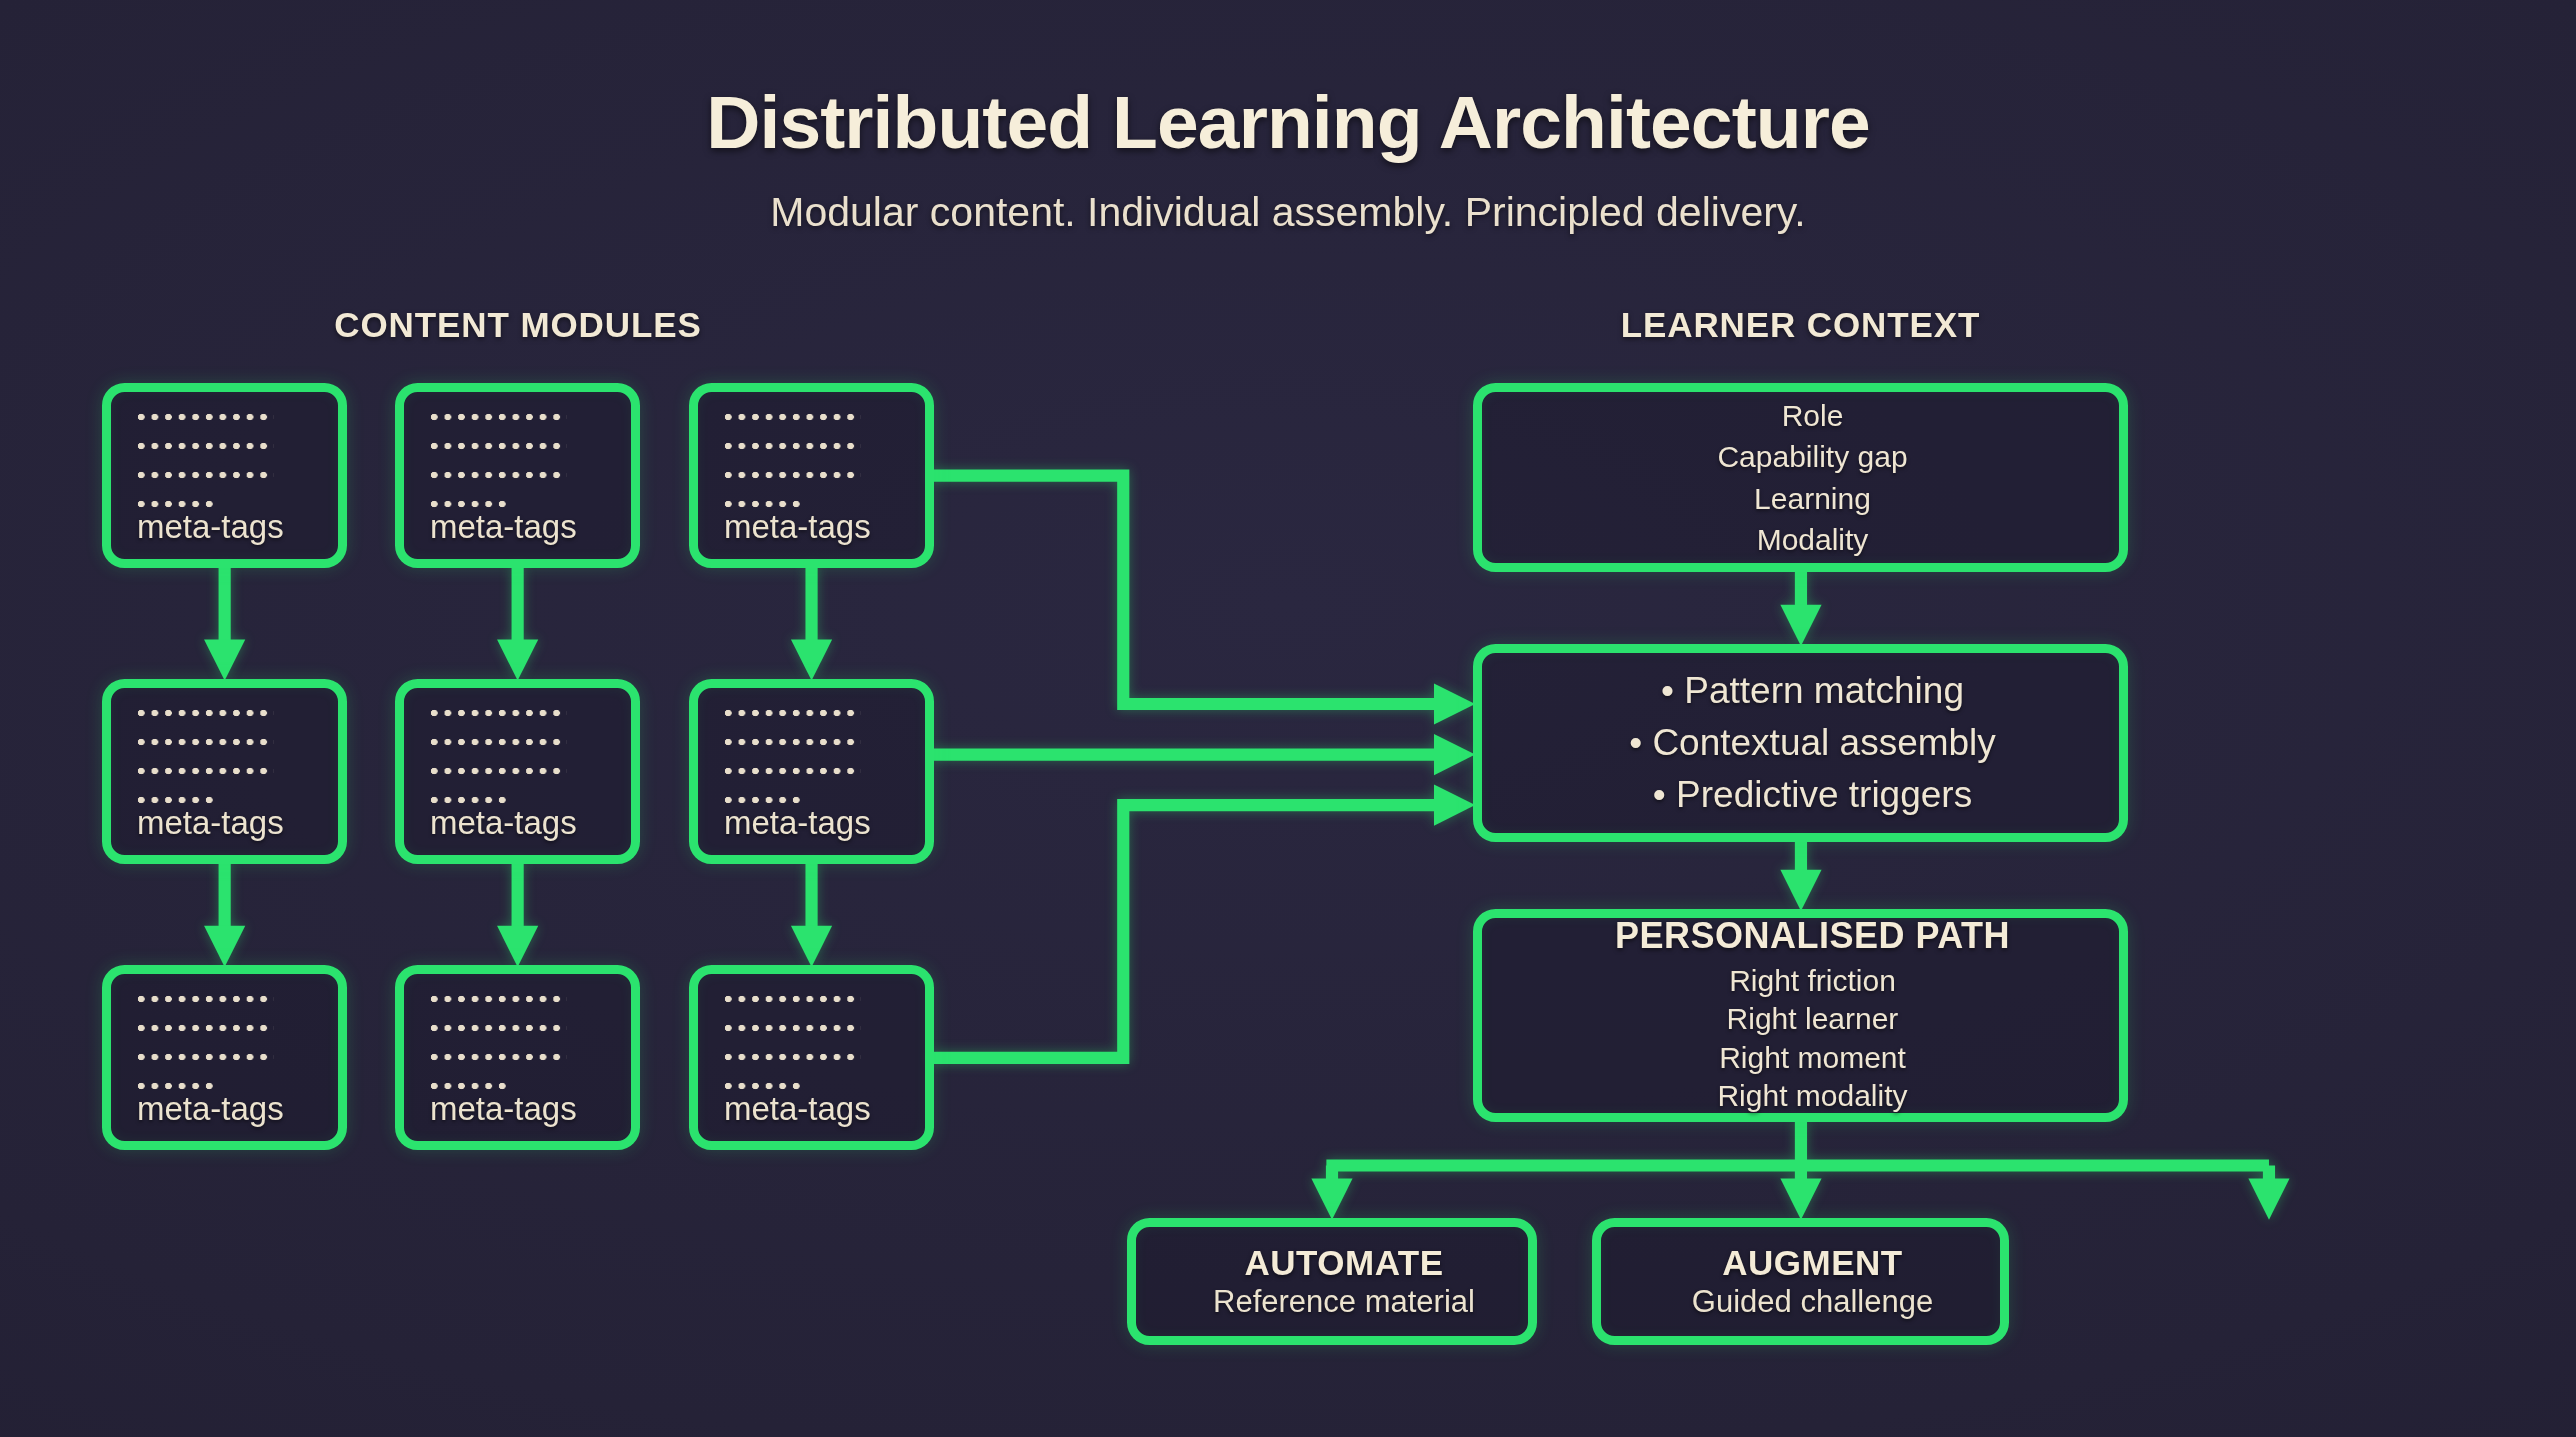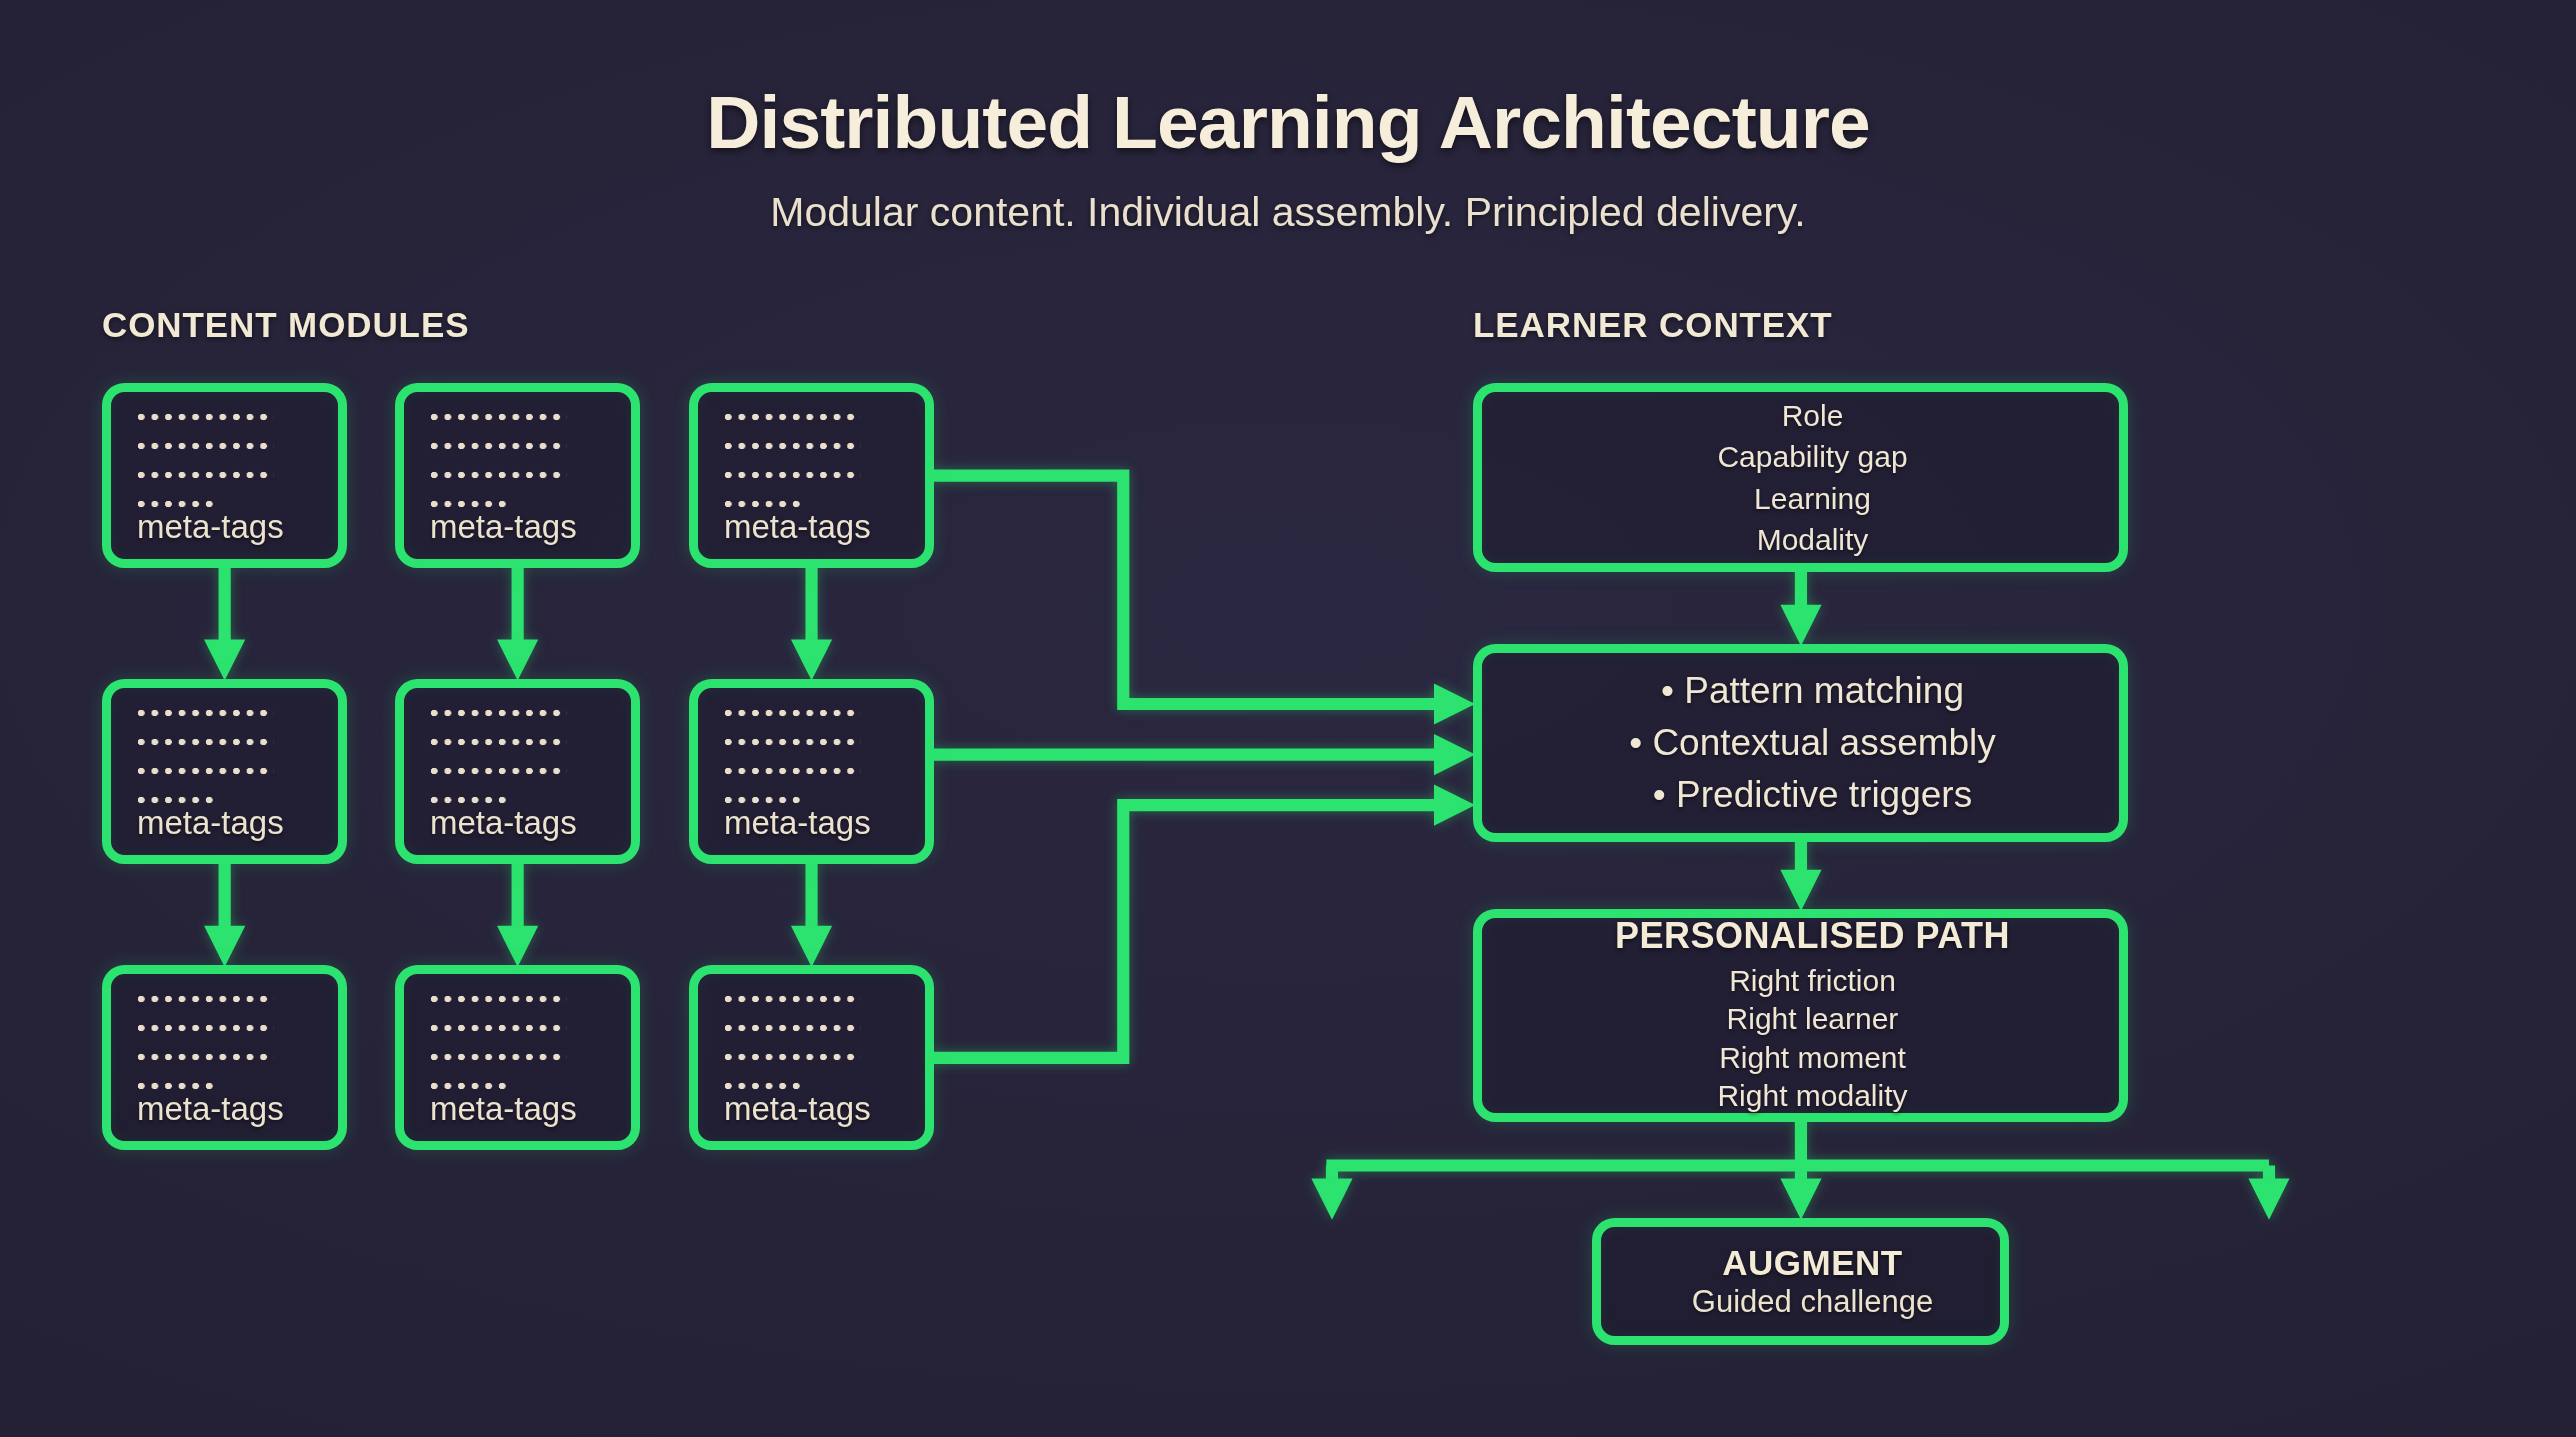--- a/index.html
+++ b/index.html
@@ -22,21 +22,21 @@
     text-align:center;font-size:75px;font-weight:800;letter-spacing:-0.9px;
     color:#f6eeda;text-shadow:0 2.8px 7.5px rgba(0,0,0,.55);
   }
   .page-subtitle{
     position:absolute;left:0;top:189px;width:2576px;
     text-align:center;font-size:41px;font-weight:400;
     color:#eae0cd;text-shadow:0 1.9px 5.6px rgba(0,0,0,.5);
   }
   .sect{
     position:absolute;top:305px;
-    font-size:35px;font-weight:800;letter-spacing:0.9px;
+    text-align:center;font-size:35px;font-weight:800;letter-spacing:0.9px;
     color:#f2e9d5;text-shadow:0 1.9px 5.6px rgba(0,0,0,.5);
   }
   #sect-modules{left:102px;width:832px;}
   #sect-learner{left:1473px;width:655px;}
   
   .gbox{
     position:absolute;box-sizing:border-box;
     border:9.4px solid var(--green);border-radius:22.5px;
     background:rgba(26,24,42,.38);
     box-shadow:0 0 17px rgba(43,227,110,.20), inset 0 0 13px rgba(43,227,110,.07);
@@ -222,19 +222,23 @@
   </div>
 
   <div class="gbox rightbox" id="path-box">
     <div class="btitle">PERSONALISED PATH</div>
     <div class="gline">Right friction</div>
     <div class="gline">Right learner</div>
     <div class="gline">Right moment</div>
     <div class="gline">Right modality</div>
   </div>
 
+  <div class="gbox out" id="out-automate">
+    <div class="btitle">AUTOMATE</div>
+    <div class="bsub">Reference material</div>
+  </div>
   <div class="gbox out" id="out-augment">
     <div class="btitle">AUGMENT</div>
     <div class="bsub">Guided challenge</div>
   </div>
 
 </div>
 
 
 </body></html>

